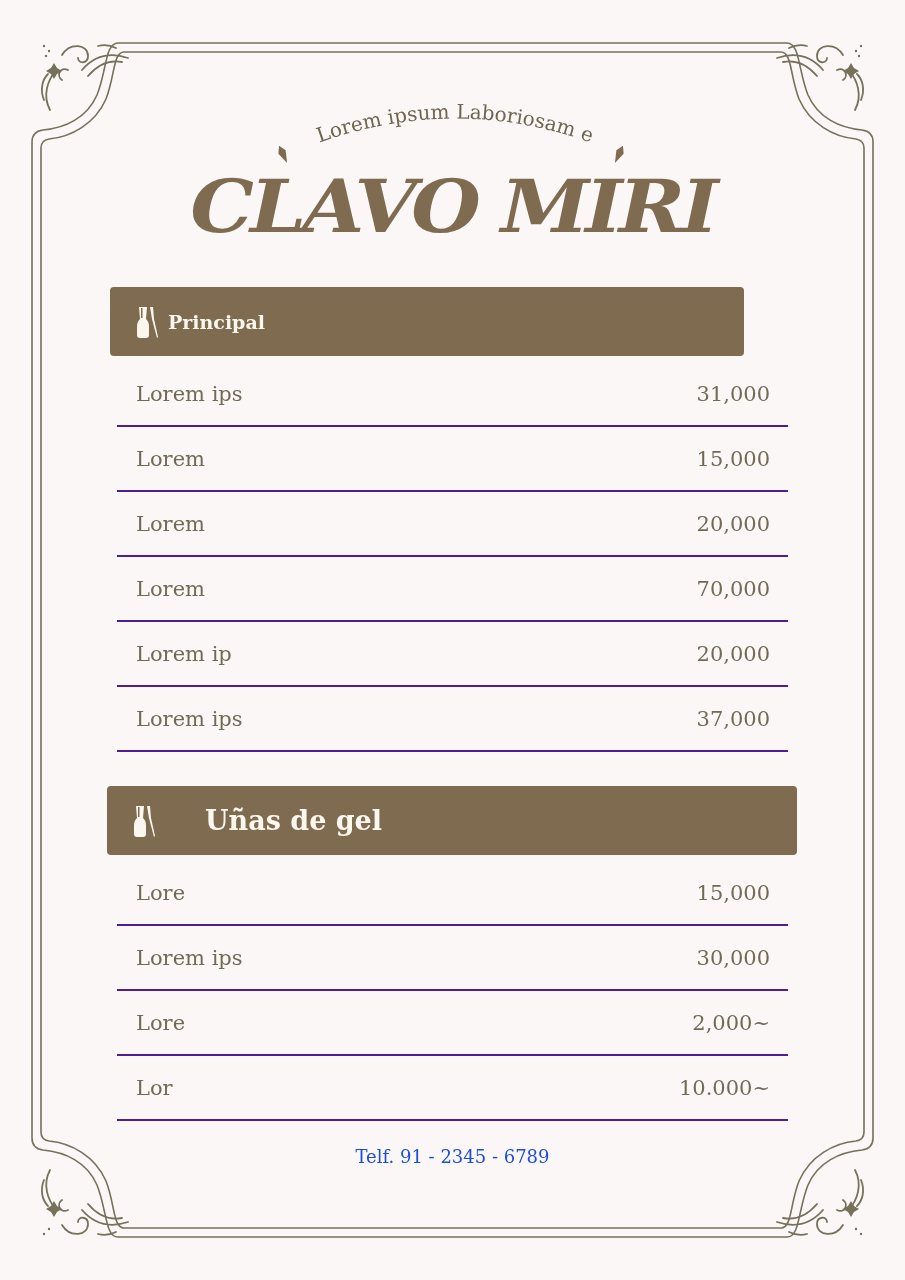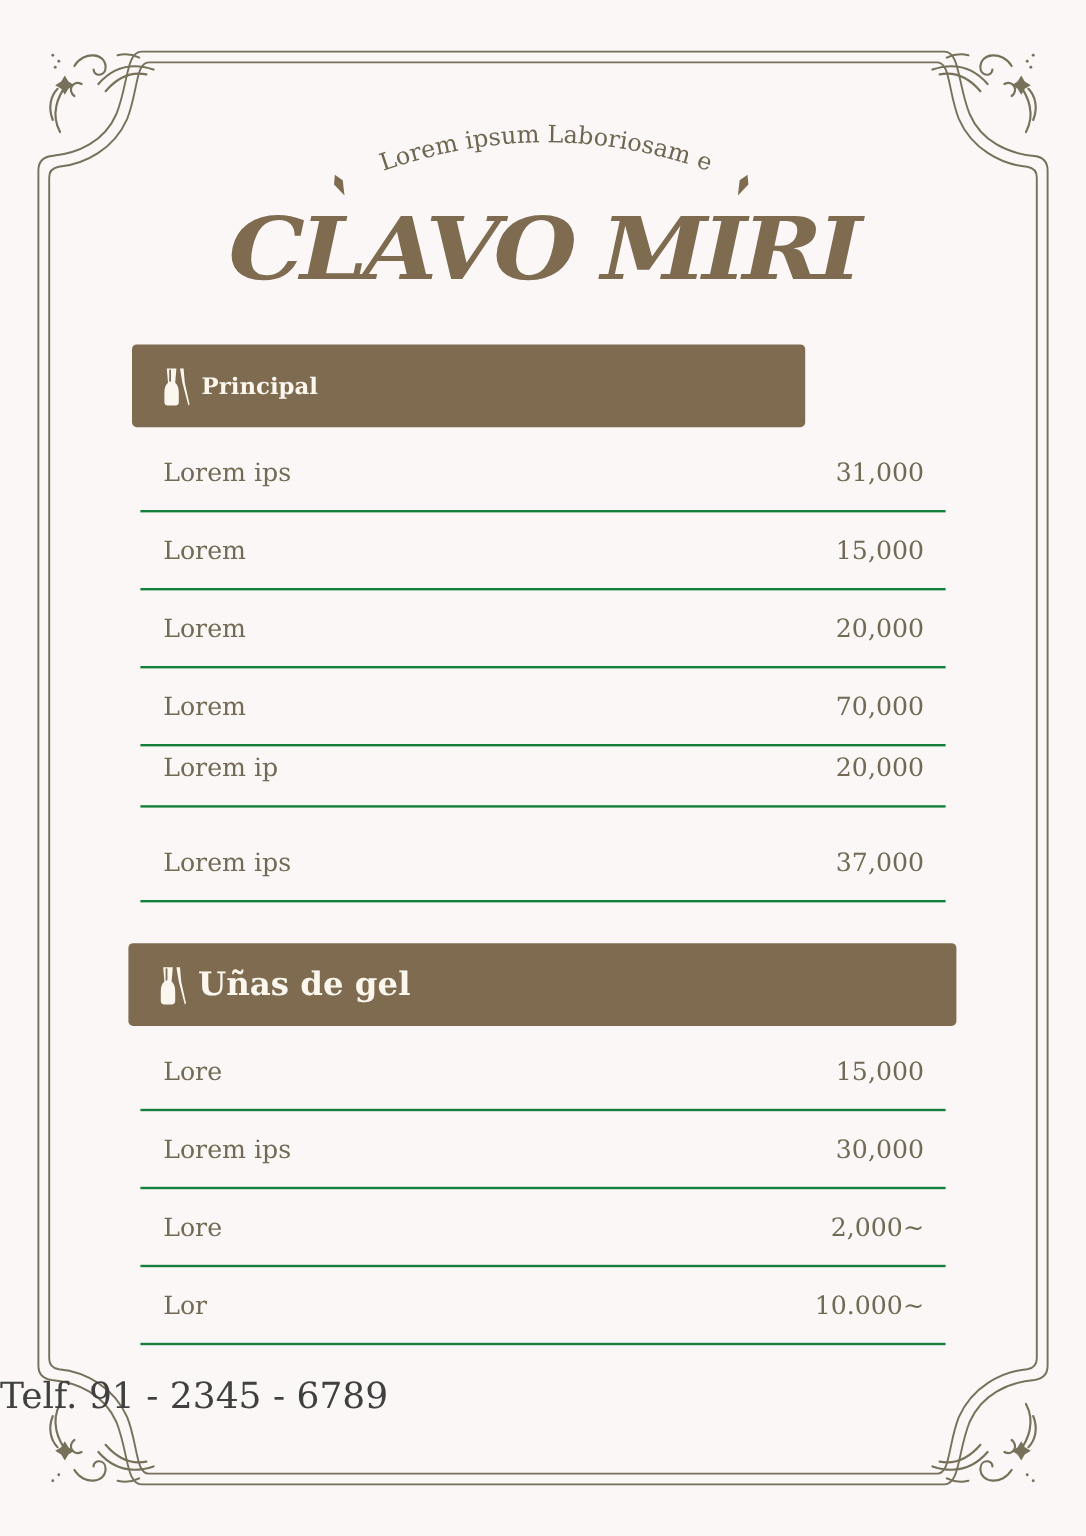--- a/index.html
+++ b/index.html
@@ -15,35 +15,35 @@
     position: absolute; left: 0; width: 905px; top: 162px; text-align: center;
     font-family: "DejaVu Serif", "Liberation Serif", serif;
     font-style: italic; font-weight: 700; font-size: 80px; letter-spacing: -4px;
     color: #7f6c50; line-height: 90px; transform: scaleY(0.9);
   }
   .section-header {
     position: absolute; background: #7f6c50; border-radius: 4px;
     display: flex; align-items: center; color: #fbf7ef;
   }
   .section-header .icon { width: 26px; height: 34px; margin-left: 26px; margin-right: 6px; }
-  .sh1 { left: 110px; top: 287px; width: 561px; height: 69px; }
+  .sh1 { left: 110px; top: 287px; width: 634px; height: 69px; }
   .sh1 .label { font-size: 19px; font-weight: 700; }
-  .sh2 { left: 107px; top: 786px; width: 690px; height: 69px; }
+  .sh2 { left: 107px; top: 786px; width: 690px; height: 69px; gap: 40px; }
   .sh2 .label { font-size: 27px; font-weight: 700; }
   .row {
     position: absolute; left: 117px; width: 671px; height: 65px;
-    border-bottom: 2px solid #15803d; box-sizing: border-box;
+    border-bottom: 2px solid #4c1d95; box-sizing: border-box;
     display: flex; align-items: center; justify-content: space-between;
     font-size: 21px; color: #736a55;
   }
   .row .name { margin-left: 19px; }
   .row .price { margin-right: 18px; }
   .phone {
-    position: absolute; left: 0; width: 905px; top: 1146px; text-align: left;
-    font-size: 30px; color: #404040;
+    position: absolute; left: 0; width: 905px; top: 1146px; text-align: center;
+    font-size: 18px; color: #1d4ed8;
   }
 </style>
 </head>
 <body>
 
 <svg class="frame" viewBox="0 0 905 1280" xmlns="http://www.w3.org/2000/svg">
   <g fill="none" stroke="#77705a" stroke-width="1.6">
 
     <path d="M118 43 H787 C800 43 798 70 808 95 C818 118 840 128 862 130 C870 131 873 135 873 142 V1138 C873 1145 870 1149 862 1150 C840 1152 818 1162 808 1185 C798 1210 800 1237 787 1237 H118 C105 1237 107 1210 97 1185 C87 1162 65 1152 43 1150 C35 1149 32 1145 32 1138 V142 C32 135 35 131 43 130 C65 128 87 118 97 95 C107 70 105 43 118 43 Z"></path>
 
@@ -115,21 +115,21 @@
   <span class="price">15,000</span>
 </div>
 <div class="row" style="top:492px">
   <span class="name">Lorem</span>
   <span class="price">20,000</span>
 </div>
 <div class="row" style="top:557px">
   <span class="name">Lorem</span>
   <span class="price">70,000</span>
 </div>
-<div class="row" style="top:608px">
+<div class="row" style="top:622px">
   <span class="name">Lorem ip</span>
   <span class="price">20,000</span>
 </div>
 <div class="row" style="top:687px">
   <span class="name">Lorem ips</span>
   <span class="price">37,000</span>
 </div>
 
 <div class="section-header sh2">
   <svg class="icon" viewBox="0 0 26 34">

